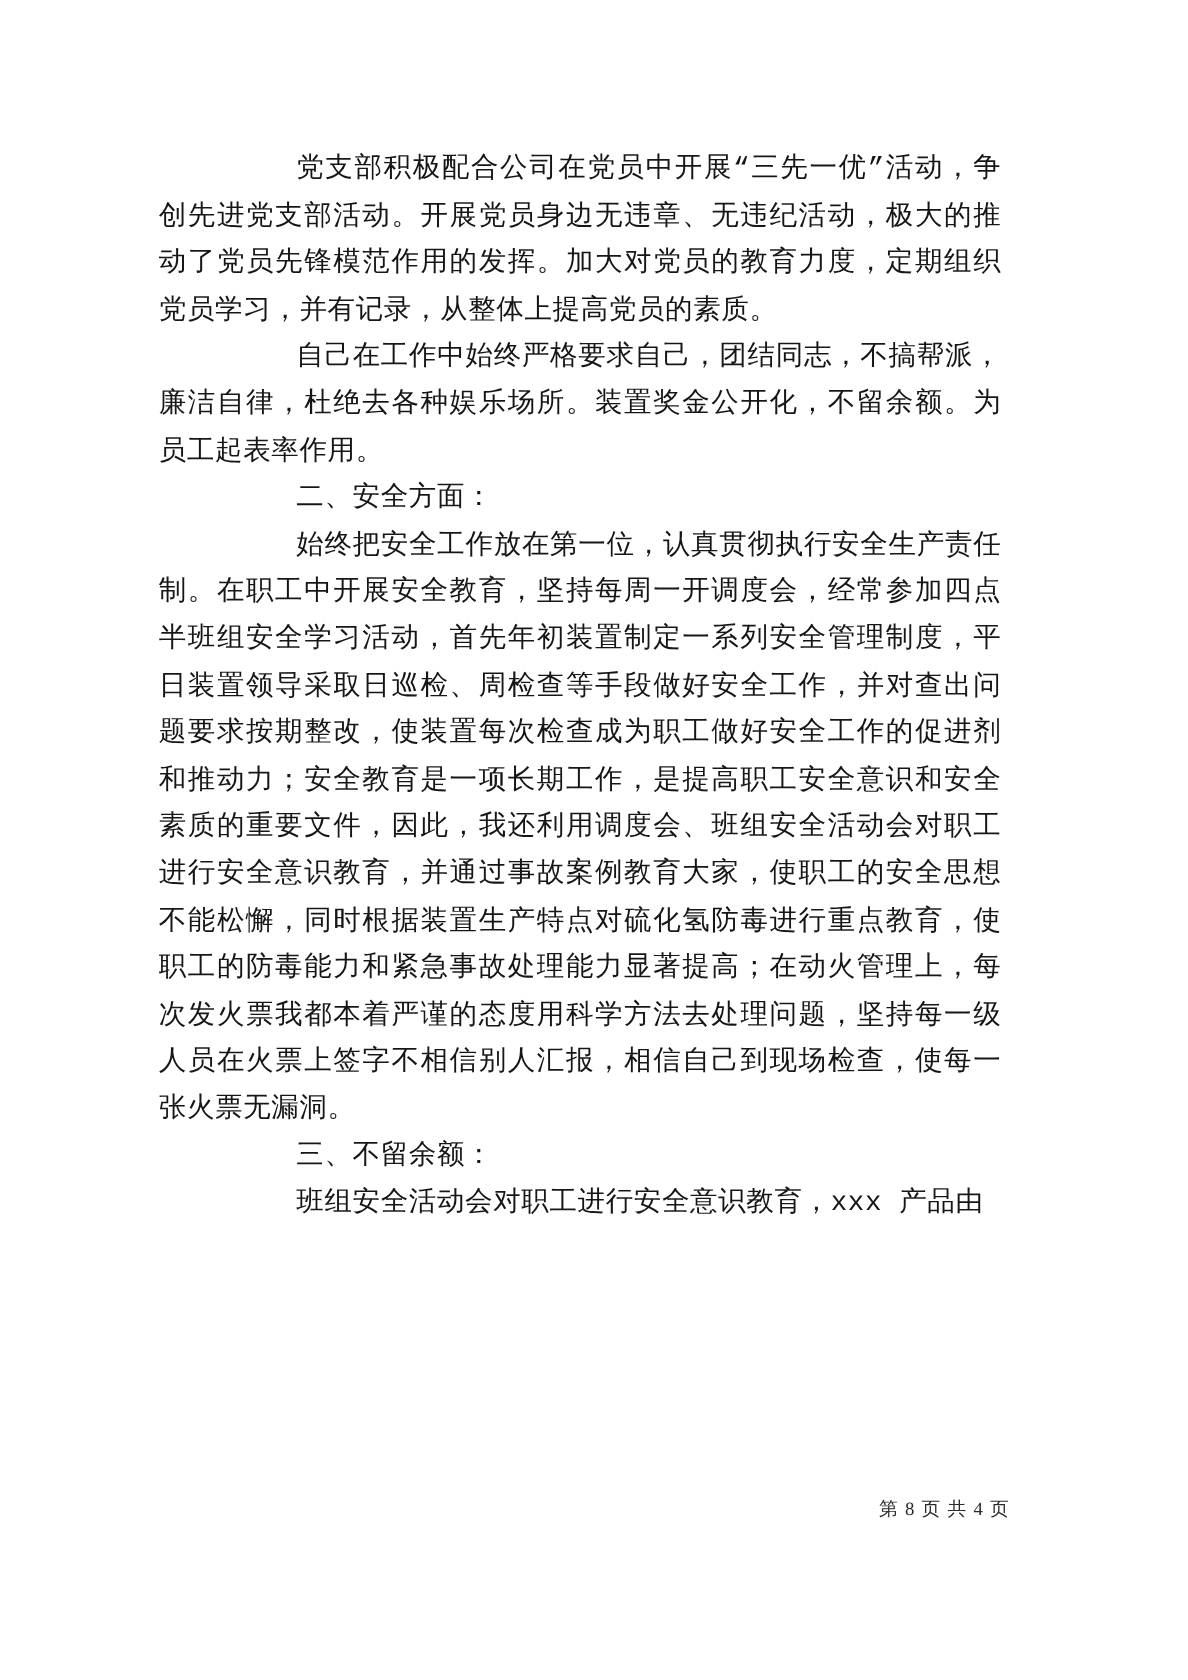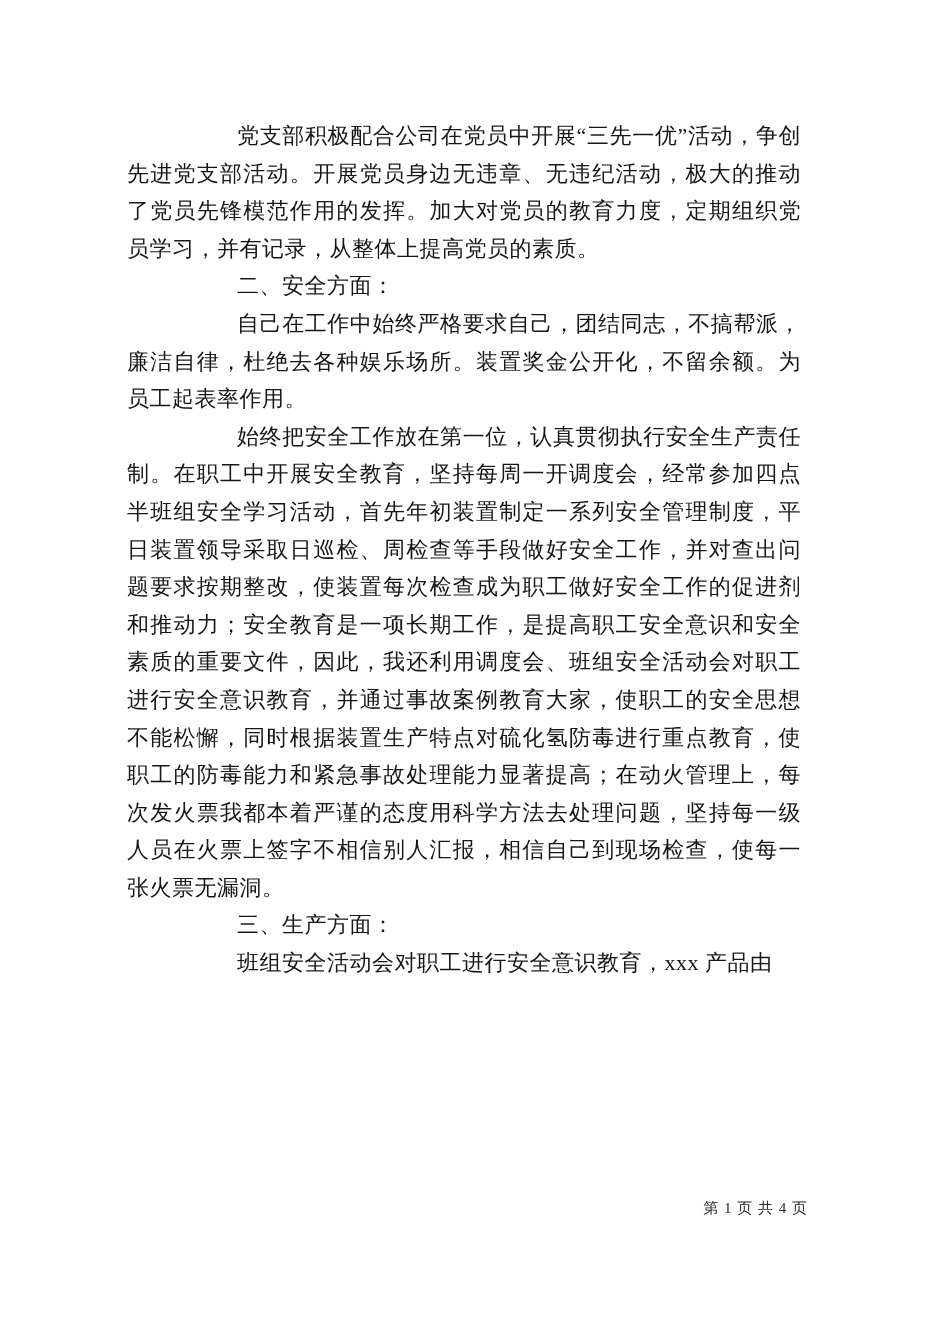--- a/index.html
+++ b/index.html
@@ -28,20 +28,21 @@
     font-size: 22px;
     letter-spacing: 0.5px;
     line-height: 37.6px;
   }
   .para {
     margin: 0;
     padding: 0;
     text-indent: 110px;
     text-align: justify;
     text-justify: inter-ideograph;
+    font-family: Liberation Mono, monospace;
   }
   .para.heading {
     text-align: left;
   }
   .footer {
     position: absolute;
     top: 1198px;
     right: 142px;
     color: #2a2a2a;
     font-size: 15px;
@@ -49,20 +50,20 @@
     line-height: 20px;
     white-space: nowrap;
   }
 </style>
 </head>
 <body>
 
 <div class="page">
   <div class="doc-body">
       <p class="para">党支部积极配合公司在党员中开展“三先一优”活动，争创先进党支部活动。开展党员身边无违章、无违纪活动，极大的推动了党员先锋模范作用的发挥。加大对党员的教育力度，定期组织党员学习，并有记录，从整体上提高党员的素质。</p>
+      <p class="para">自己在工作中始终严格要求自己，团结同志，不搞帮派，廉洁自律，杜绝去各种娱乐场所。装置奖金公开化，不留余额。为员工起表率作用。</p>
       <p class="para heading">二、安全方面：</p>
-      <p class="para">自己在工作中始终严格要求自己，团结同志，不搞帮派，廉洁自律，杜绝去各种娱乐场所。装置奖金公开化，不留余额。为员工起表率作用。</p>
       <p class="para">始终把安全工作放在第一位，认真贯彻执行安全生产责任制。在职工中开展安全教育，坚持每周一开调度会，经常参加四点半班组安全学习活动，首先年初装置制定一系列安全管理制度，平日装置领导采取日巡检、周检查等手段做好安全工作，并对查出问题要求按期整改，使装置每次检查成为职工做好安全工作的促进剂和推动力；安全教育是一项长期工作，是提高职工安全意识和安全素质的重要文件，因此，我还利用调度会、班组安全活动会对职工进行安全意识教育，并通过事故案例教育大家，使职工的安全思想不能松懈，同时根据装置生产特点对硫化氢防毒进行重点教育，使职工的防毒能力和紧急事故处理能力显著提高；在动火管理上，每次发火票我都本着严谨的态度用科学方法去处理问题，坚持每一级人员在火票上签字不相信别人汇报，相信自己到现场检查，使每一张火票无漏洞。</p>
-      <p class="para heading">三、生产方面：</p>
+      <p class="para heading">三、不留余额：</p>
       <p class="para">班组安全活动会对职工进行安全意识教育，xxx 产品由</p>
     </div>
-  <div class="footer">第 1 页 共 4 页</div>
+  <div class="footer">第 8 页 共 4 页</div>
 </div>
 
 </body></html>

